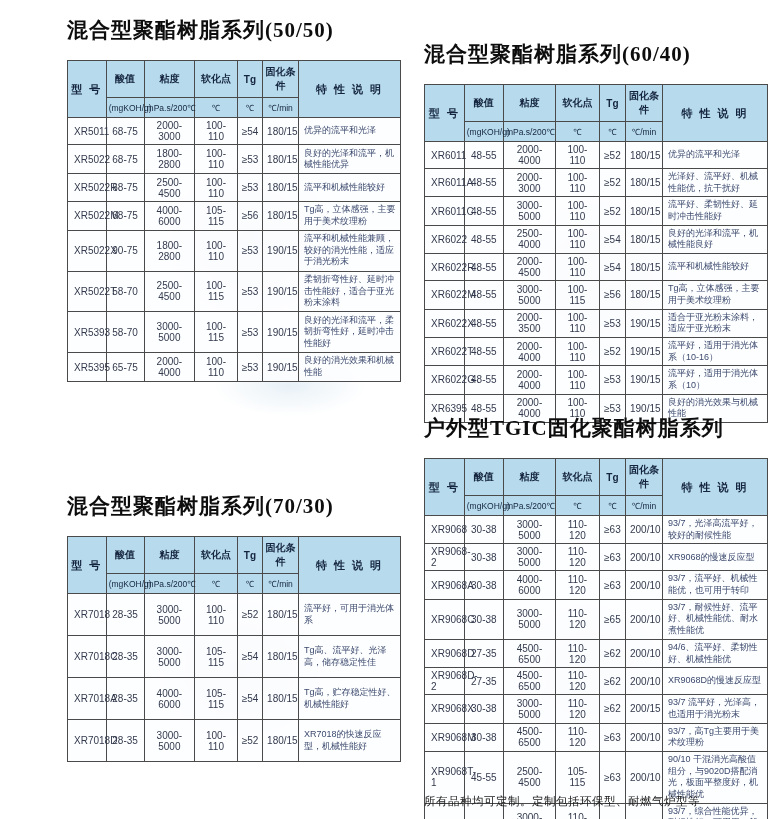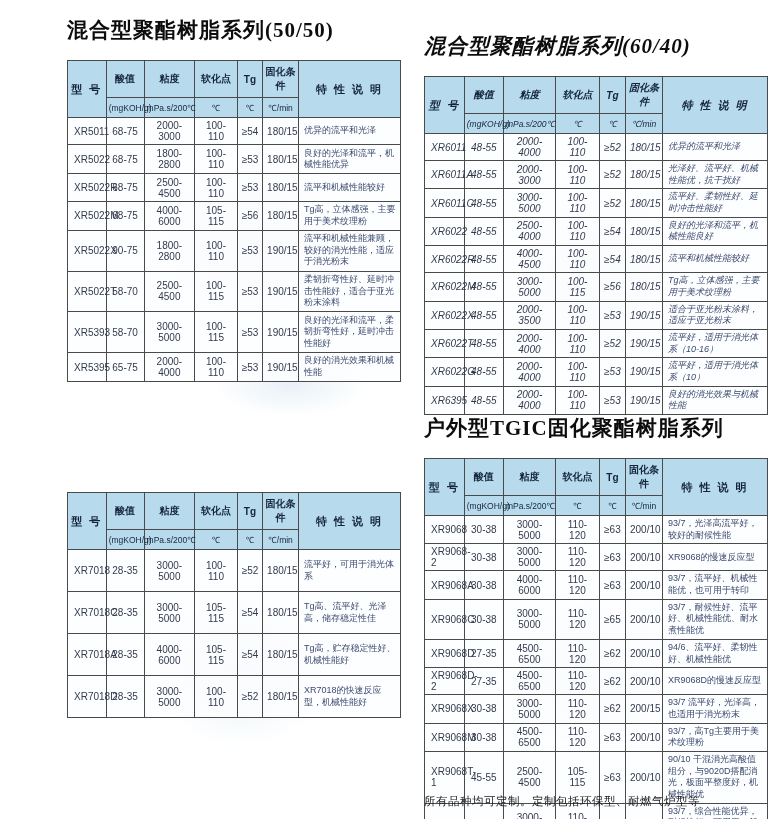--- a/index.html
+++ b/index.html
@@ -31,21 +31,21 @@
     text-align:center;padding:4px 2px;
   }
   table.spec thead th.unit{font-weight:normal;font-size:8.5px;}
   table.spec thead th.span2{font-size:11px;letter-spacing:2px;}
   table.spec td{font-size:10px;color:#333a4d;background:rgba(253,254,255,0.6);}
   table.spec td.model{text-align:left;padding-left:6px;font-size:10px;}
   table.spec td.num{text-align:center;}
   table.spec td.desc{text-align:left;font-size:9px;line-height:1.3;color:#3c4a6e;padding-left:5px;padding-right:3px;}
 
   #t1{top:16px;left:67px;width:334px;}  #t1 table{height:322px;}
-  #t2{top:32px;left:424px;width:344px;font-style:italic;} #t2 table{height:326px;}
+  #t2{top:40px;left:424px;width:344px;} #t2 table{height:326px;}
   #t4{top:414px;left:424px;width:344px;} #t4 table{height:332px;}
   #t3{top:492px;left:67px;width:334px;}  #t3 table{height:226px;}
 
   col.col-model{width:11.6%;} col.col-acid{width:11.4%;} col.col-viscosity{width:15.2%;}
   col.col-softening{width:12.8%;} col.col-tg{width:7.6%;} col.col-cure{width:10.8%;}
   col.col-desc{width:30.6%;}
 
   #footer-note{
     position:absolute;left:424px;top:794px;z-index:1;
     font-size:11.5px;color:#1c1c1c;letter-spacing:0.5px;white-space:nowrap;text-align:right;
@@ -231,21 +231,21 @@
             <td class="num">48-55</td>
             <td class="num">2500-4000</td>
             <td class="num">100-110</td>
             <td class="num">≥54</td>
             <td class="num">180/15</td>
             <td class="desc">良好的光泽和流平，机械性能良好</td>
           </tr>
           <tr>
             <td class="model">XR6022R</td>
             <td class="num">48-55</td>
-            <td class="num">4000-4500</td>
+            <td class="num">2000-4500</td>
             <td class="num">100-110</td>
             <td class="num">≥54</td>
             <td class="num">180/15</td>
             <td class="desc">流平和机械性能较好</td>
           </tr>
           <tr>
             <td class="model">XR6022M</td>
             <td class="num">48-55</td>
             <td class="num">3000-5000</td>
             <td class="num">100-115</td>
@@ -287,20 +287,21 @@
             <td class="num">100-110</td>
             <td class="num">≥53</td>
             <td class="num">190/15</td>
             <td class="desc">良好的消光效果与机械性能</td>
           </tr>
         </tbody>
       </table>
   </section>
 
   <section id="t3" class="panel">
+    <h2>混合型聚酯树脂系列(70/30)</h2>
     <table class="spec">
         <colgroup>
           <col class="col-model">
           <col class="col-acid">
           <col class="col-viscosity">
           <col class="col-softening">
           <col class="col-tg">
           <col class="col-cure">
           <col class="col-desc">
         </colgroup>

